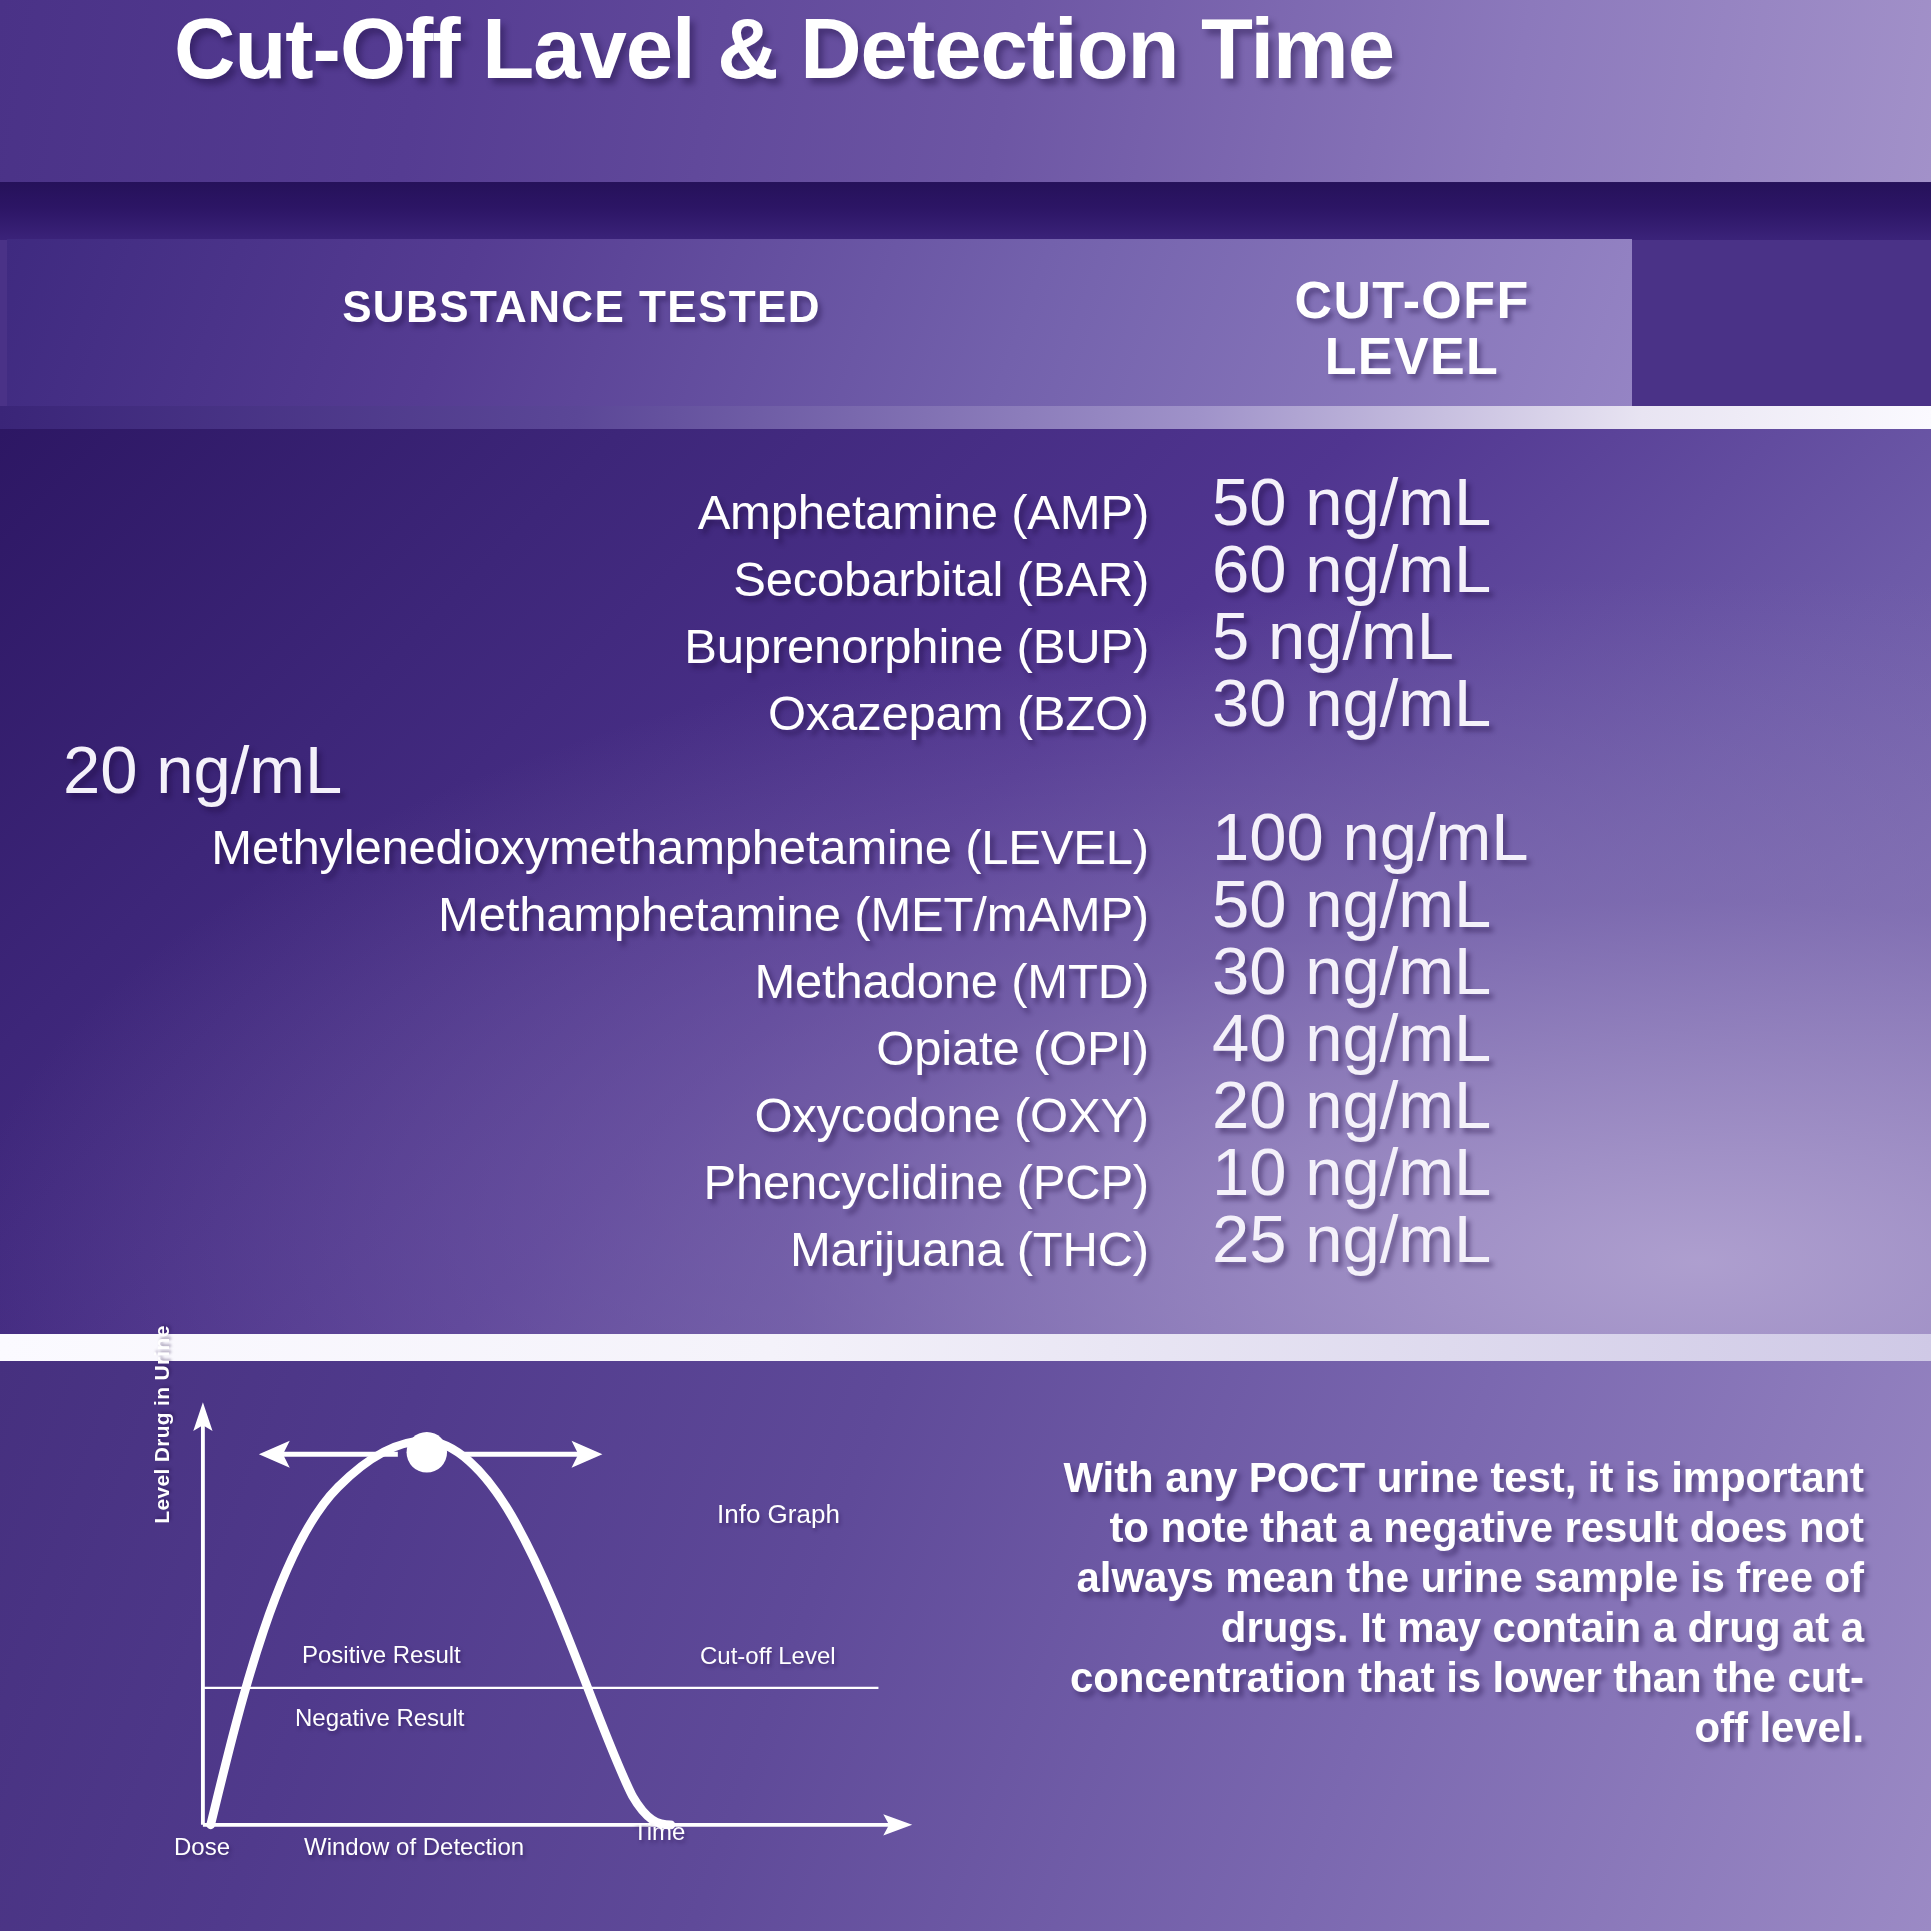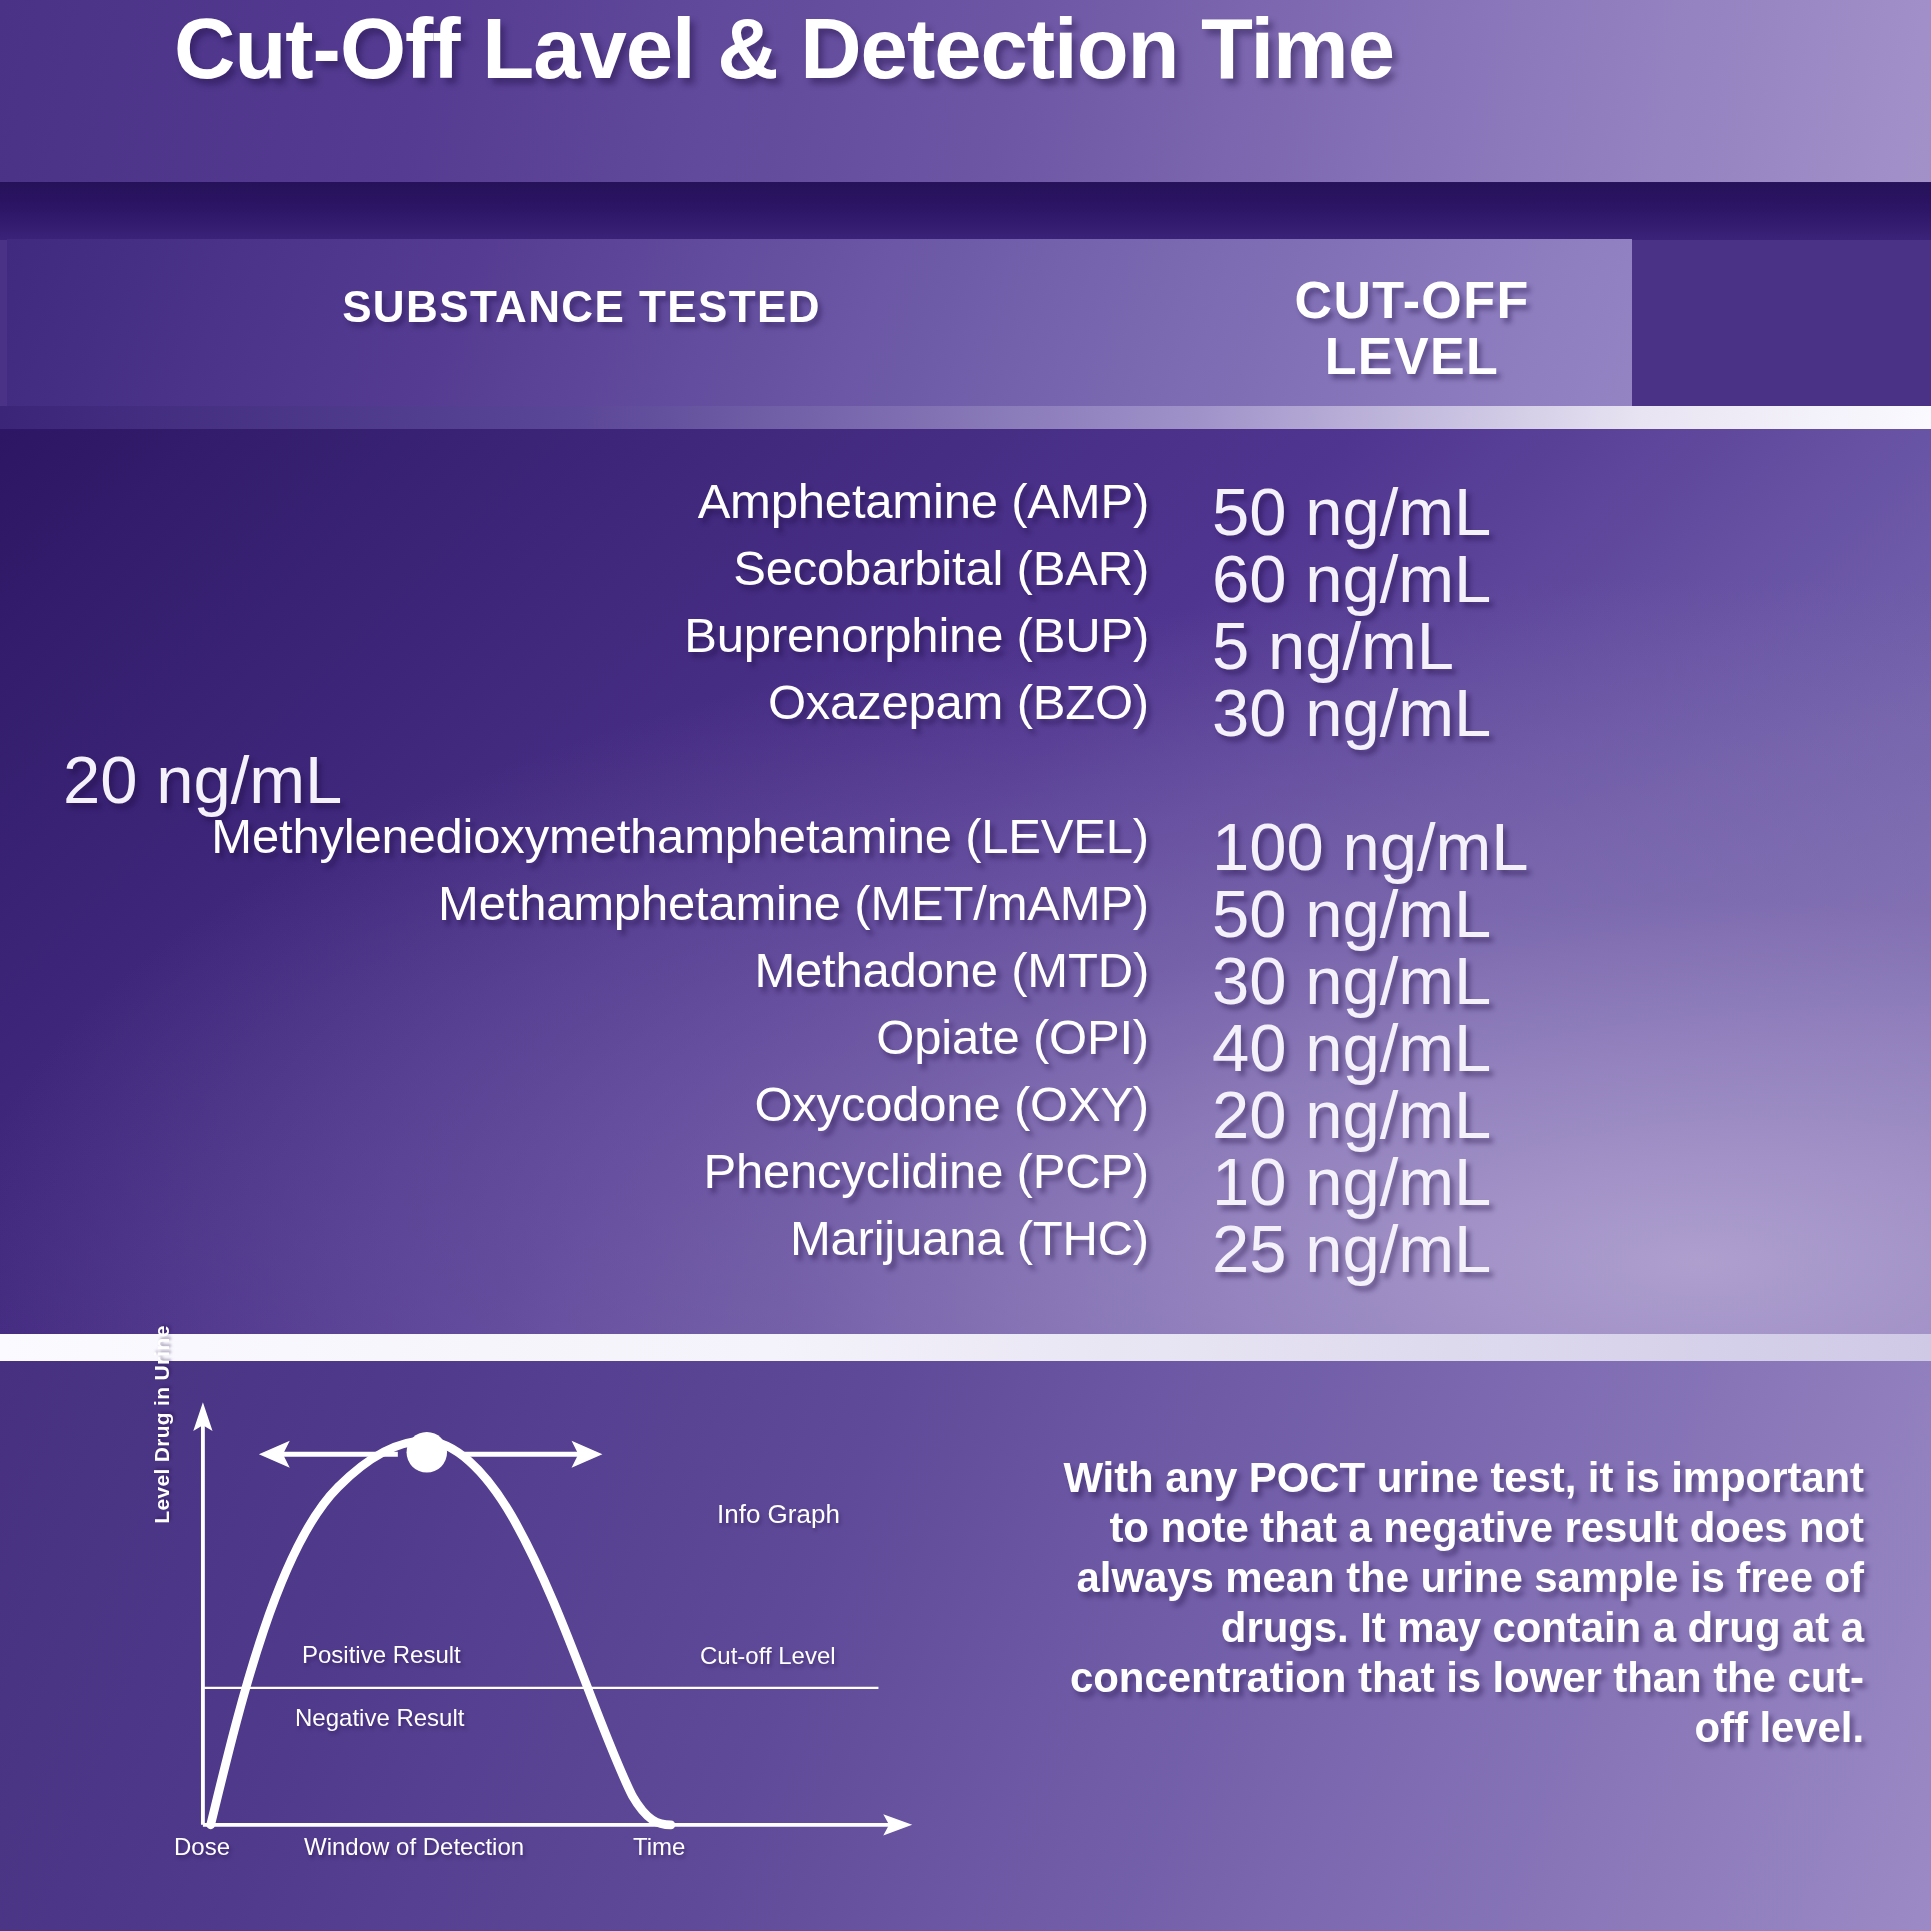--- a/index.html
+++ b/index.html
@@ -96,21 +96,21 @@
       radial-gradient(125% 105% at 88% 92%, rgba(176,161,208,0.95) 0%, rgba(135,117,180,0.55) 38%, rgba(70,46,131,0.0) 72%),
       linear-gradient(135deg, #2d1764 0%, #3d2679 22%, #503590 48%, #6d5aa8 72%, #8d7dbd 100%);
   }
   #table-grid {
     position: absolute;
     left: 0; top: 44px;
     width: 1931px;
   }
   .table-row {
     display: flex;
-    align-items: flex-start;
+    align-items: flex-end;
     height: 67px;
   }
   .cell-substance {
     width: 1149px;
     text-align: right;
     padding-right: 0px;
     font-size: 49px;
     font-weight: 400;
     color: #ffffff;
     letter-spacing: -0.2px;
@@ -176,21 +176,21 @@
     font-size: 24px;
     white-space: nowrap;
     text-shadow: 1.9px 2.9px 3.9px rgba(28,10,62,0.35);
   }
   #lbl-info-graph { left: 572px; top: 128px; font-size: 26px; }
   #lbl-positive   { left: 157px; top: 270px; }
   #lbl-negative   { left: 150px; top: 333px; }
   #lbl-cutoff     { left: 555px; top: 271px; text-align: right; }
   #lbl-dose       { left: 29px;  top: 462px; }
   #lbl-window     { left: 159px; top: 462px; }
-  #lbl-time       { left: 488px; top: 462px; }
+  #lbl-time       { left: 488px; top: 447px; }
 
   
   #note-block {
     position: absolute;
     left: 1048px; top: 92px;
     width: 816px;
     text-align: right;
     font-size: 42px;
     font-weight: bold;
     line-height: 1.19;

